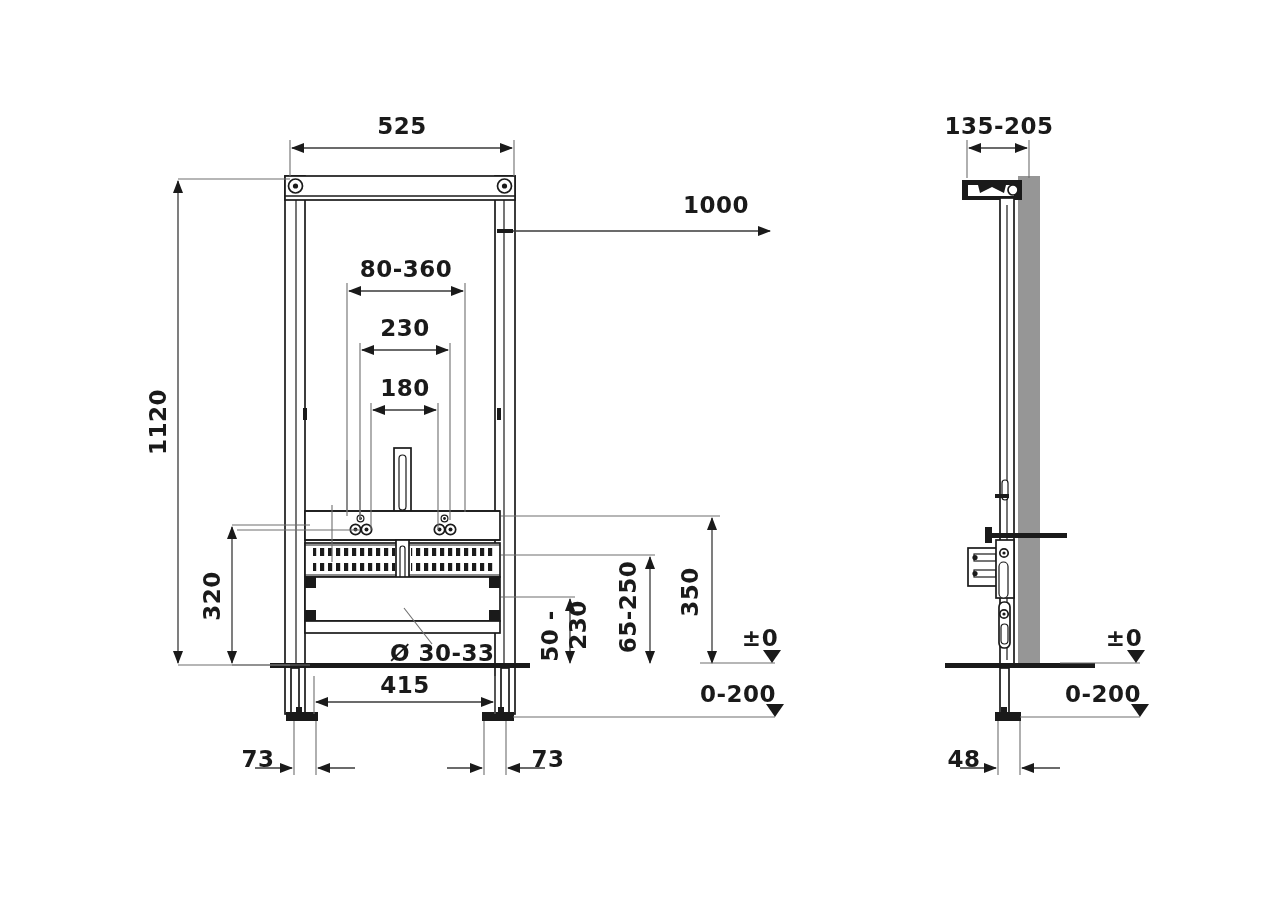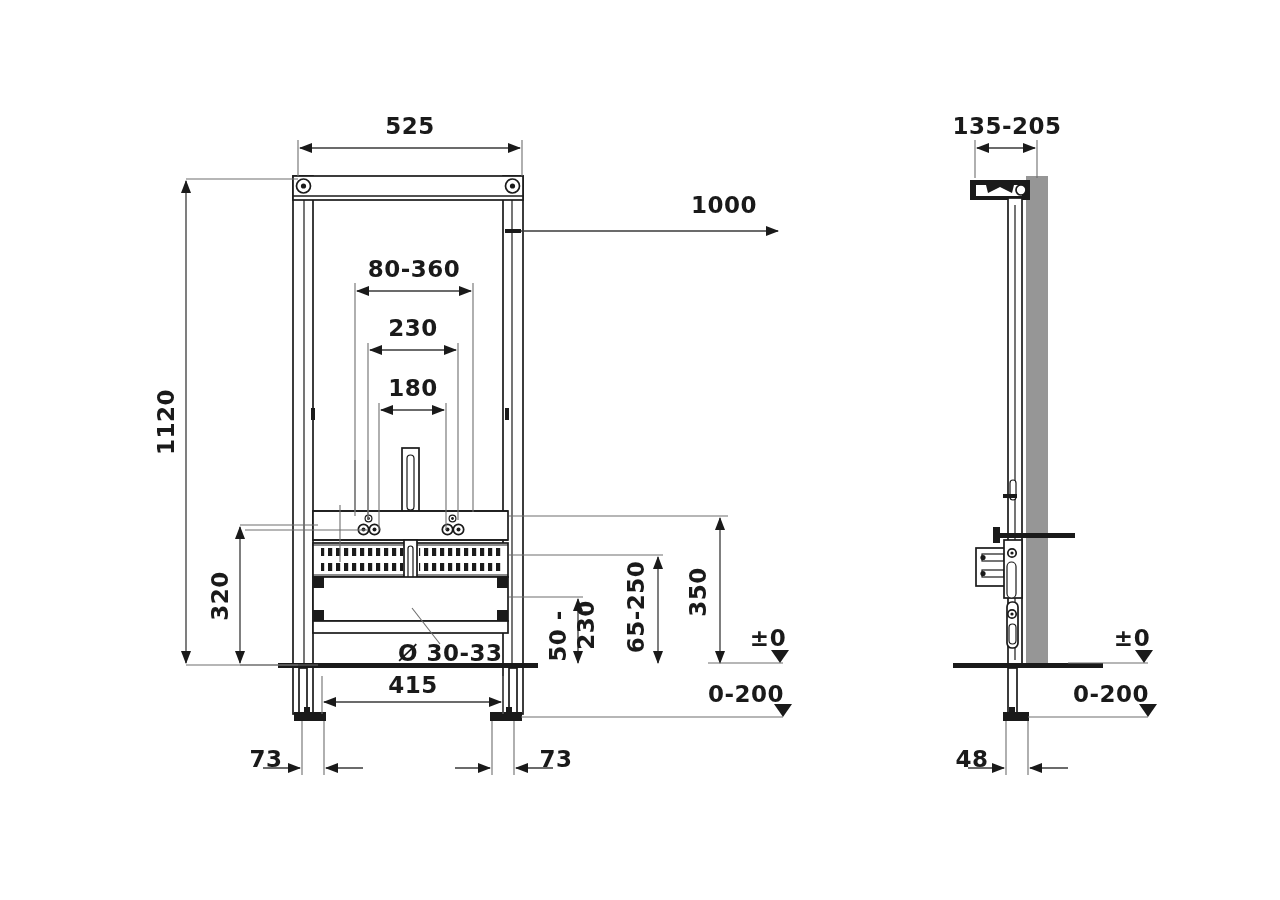--- a/index.html
+++ b/index.html
@@ -1,21 +1,21 @@
 <!DOCTYPE html>
 <html><head>
 <meta charset="utf-8">
 <title>Installation Frame Technical Drawing</title>
 <style>
   html,body{margin:0;padding:0;background:#ffffff;}
   body{
     font-family:"DejaVu Sans", sans-serif;
     width:1280px;height:900px;overflow:hidden;position:relative;
   }
-  #stage{position:absolute;left:8px;top:0;width:1054px;height:900px;}
+  #stage{position:absolute;left:0;top:0;width:1054px;height:900px;}
   svg{display:block;}
   .dimtext{
     font-family:"DejaVu Sans", sans-serif;
     font-weight:700;
     font-size:23px;
     fill:#1a1a1a;
     letter-spacing:0.5px;
   }
   .thin{stroke:#6e6e6e;stroke-width:1.1;fill:none;}
   .dimline{stroke:#3a3a3a;stroke-width:1.3;fill:none;}

